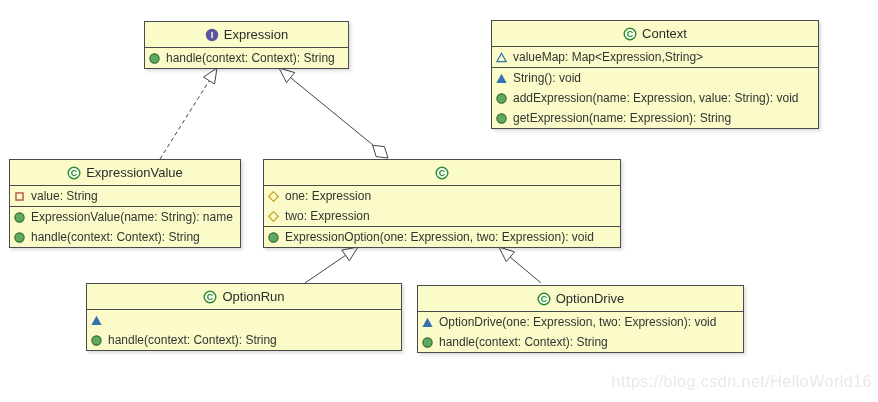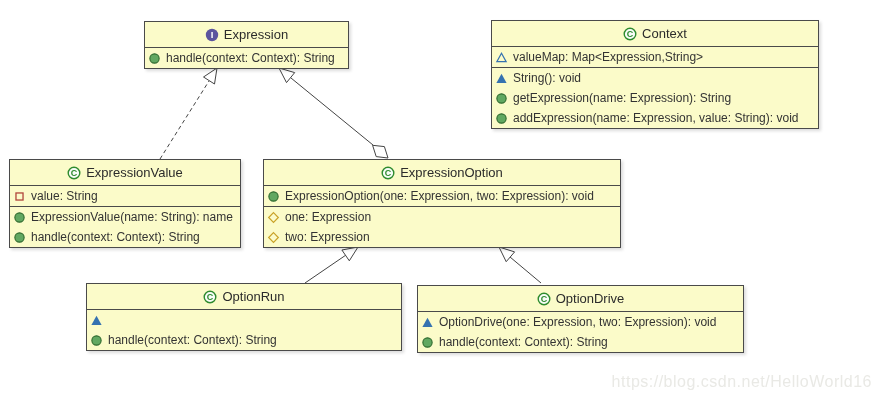--- a/index.html
+++ b/index.html
@@ -101,28 +101,28 @@
       <div class="member-row">
         <span class="icon"><svg width="13" height="13" viewBox="0 0 14 14">
               <polygon points="7,2 12.5,11.8 1.5,11.8" fill="#3572B0"></polygon>
             </svg></span>
         <span>String(): void</span>
       </div>
       <div class="member-row">
         <span class="icon"><svg width="13" height="13" viewBox="0 0 14 14">
               <circle cx="7" cy="7" r="5" fill="#61A861" stroke="#2F6B2F" stroke-width="1.2"></circle>
             </svg></span>
+        <span>addExpression(name: Expression, value: String): void</span>
+      </div>
+      <div class="member-row">
+        <span class="icon"><svg width="13" height="13" viewBox="0 0 14 14">
+              <circle cx="7" cy="7" r="5" fill="#61A861" stroke="#2F6B2F" stroke-width="1.2"></circle>
+            </svg></span>
         <span>getExpression(name: Expression): String</span>
       </div>
-      <div class="member-row">
-        <span class="icon"><svg width="13" height="13" viewBox="0 0 14 14">
-              <circle cx="7" cy="7" r="5" fill="#61A861" stroke="#2F6B2F" stroke-width="1.2"></circle>
-            </svg></span>
-        <span>addExpression(name: Expression, value: String): void</span>
-      </div>
     </div>
   </div>
 
   <div class="uml-box" style="left:9px;top:159px;width:232px;">
     <div class="uml-title">
       <span class="icon">
         <svg width="14" height="14" viewBox="0 0 14 14">
             <circle cx="7" cy="7" r="5.8" fill="#F7FCF7" stroke="#2E8B2E" stroke-width="1.4"></circle>
             <text x="7" y="10.3" font-size="9" font-weight="bold" fill="#2E8B2E" text-anchor="middle" font-family="Liberation Sans,sans-serif">C</text>
           </svg>
@@ -154,44 +154,43 @@
   </div>
 
   <div class="uml-box" style="left:263px;top:159px;width:358px;">
     <div class="uml-title">
       <span class="icon">
         <svg width="14" height="14" viewBox="0 0 14 14">
             <circle cx="7" cy="7" r="5.8" fill="#F7FCF7" stroke="#2E8B2E" stroke-width="1.4"></circle>
             <text x="7" y="10.3" font-size="9" font-weight="bold" fill="#2E8B2E" text-anchor="middle" font-family="Liberation Sans,sans-serif">C</text>
           </svg>
       </span>
-      <span>ExpressionOption</span>
+    </div>
+    <div class="uml-section">
+      <div class="member-row">
+        <span class="icon"><svg width="13" height="13" viewBox="0 0 14 14">
+              <polygon points="7,1.8 12.2,7 7,12.2 1.8,7" fill="none" stroke="#C9A227" stroke-width="1.3"></polygon>
+            </svg></span>
+        <span>one: Expression</span>
+      </div>
+      <div class="member-row">
+        <span class="icon"><svg width="13" height="13" viewBox="0 0 14 14">
+              <polygon points="7,1.8 12.2,7 7,12.2 1.8,7" fill="none" stroke="#C9A227" stroke-width="1.3"></polygon>
+            </svg></span>
+        <span>two: Expression</span>
+      </div>
     </div>
     <div class="uml-section">
       <div class="member-row">
         <span class="icon"><svg width="13" height="13" viewBox="0 0 14 14">
               <circle cx="7" cy="7" r="5" fill="#61A861" stroke="#2F6B2F" stroke-width="1.2"></circle>
             </svg></span>
         <span>ExpressionOption(one: Expression, two: Expression): void</span>
       </div>
     </div>
-    <div class="uml-section">
-      <div class="member-row">
-        <span class="icon"><svg width="13" height="13" viewBox="0 0 14 14">
-              <polygon points="7,1.8 12.2,7 7,12.2 1.8,7" fill="none" stroke="#C9A227" stroke-width="1.3"></polygon>
-            </svg></span>
-        <span>one: Expression</span>
-      </div>
-      <div class="member-row">
-        <span class="icon"><svg width="13" height="13" viewBox="0 0 14 14">
-              <polygon points="7,1.8 12.2,7 7,12.2 1.8,7" fill="none" stroke="#C9A227" stroke-width="1.3"></polygon>
-            </svg></span>
-        <span>two: Expression</span>
-      </div>
-    </div>
   </div>
 
   <div class="uml-box" style="left:86px;top:283px;width:316px;">
     <div class="uml-title">
       <span class="icon">
         <svg width="14" height="14" viewBox="0 0 14 14">
             <circle cx="7" cy="7" r="5.8" fill="#F7FCF7" stroke="#2E8B2E" stroke-width="1.4"></circle>
             <text x="7" y="10.3" font-size="9" font-weight="bold" fill="#2E8B2E" text-anchor="middle" font-family="Liberation Sans,sans-serif">C</text>
           </svg>
       </span>

